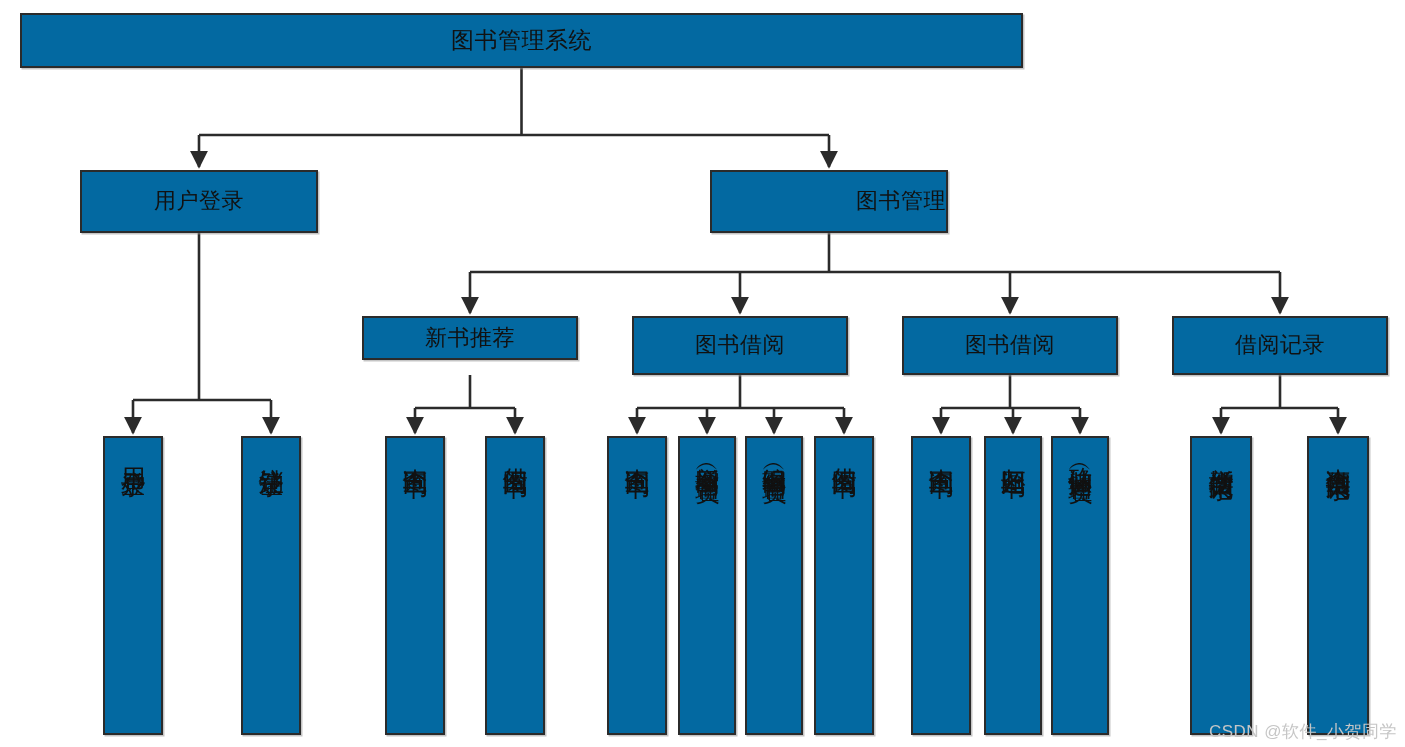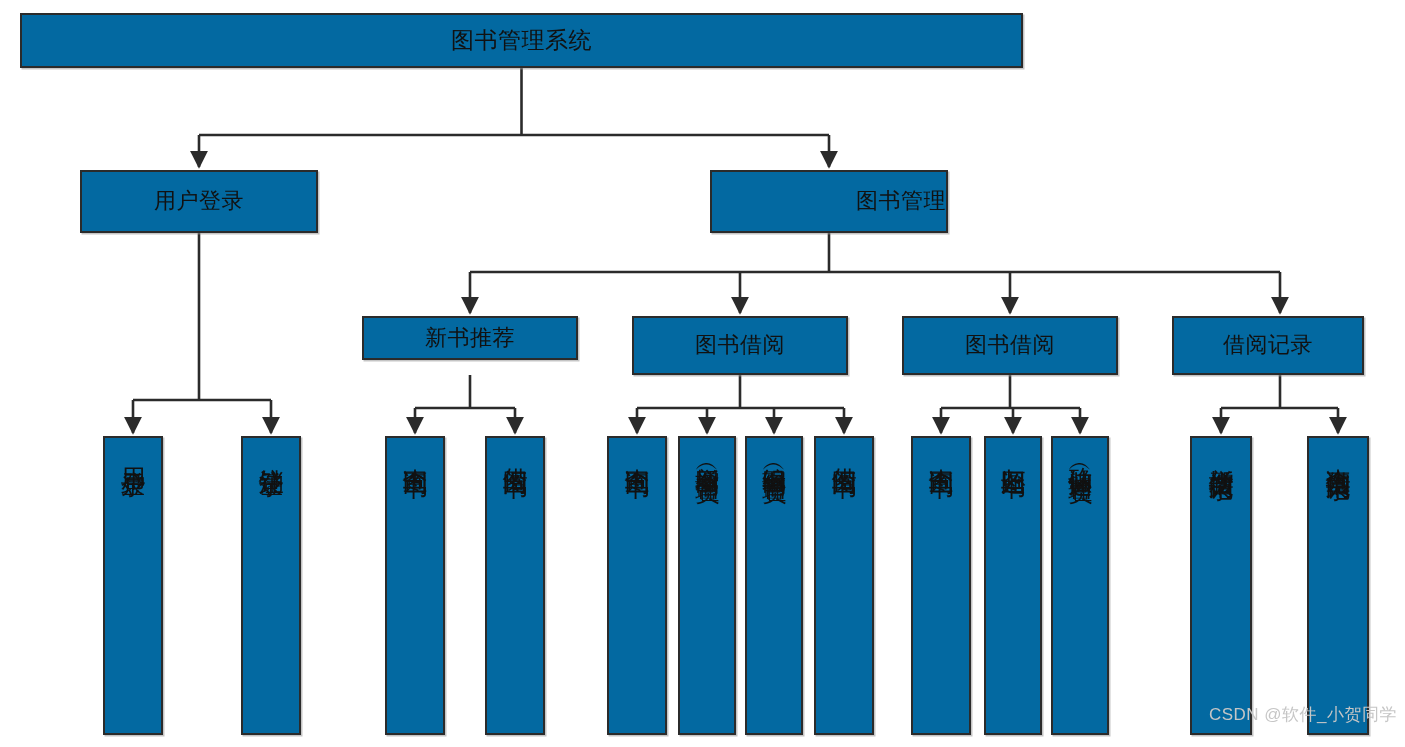--- a/index.html
+++ b/index.html
@@ -60,21 +60,21 @@
     line-height: 1.02;
     letter-spacing: 2px;
     margin: 0 auto;
   }
   .node.vert.tall .lbl {
     font-size: 24px;
   }
   #watermark {
     position: absolute;
     right: 8px;
-    bottom: 21px;
+    bottom: 4px;
     font-size: 17px;
     color: #c6c6c6;
     white-space: nowrap;
     letter-spacing: 0.5px;
     margin-left: 18px;
   }
 </style>
 </head>
 <body>
 
@@ -135,21 +135,21 @@
       </div>
       <div class="node horiz" style="left: 362px; top: 316px; width: 216px; height: 44px;">
         <span class="lbl">新书推荐</span>
       </div>
       <div class="node horiz" style="left: 632px; top: 316px; width: 216px; height: 59px;">
         <span class="lbl">图书借阅</span>
       </div>
       <div class="node horiz" style="left: 902px; top: 316px; width: 216px; height: 59px;">
         <span class="lbl">图书借阅</span>
       </div>
-      <div class="node horiz" style="left: 1172px; top: 316px; width: 192px; height: 59px;">
+      <div class="node horiz" style="left: 1172px; top: 316px; width: 216px; height: 59px;">
         <span class="lbl">借阅记录</span>
       </div>
       <div class="node vert" style="left: 103px; top: 436px; width: 60px; height: 299px;">
         <span class="lbl">用户登录</span>
       </div>
       <div class="node vert" style="left: 241px; top: 436px; width: 60px; height: 299px;">
         <span class="lbl">注销登录</span>
       </div>
       <div class="node vert" style="left: 385px; top: 436px; width: 60px; height: 299px;">
         <span class="lbl">查询图书</span>

